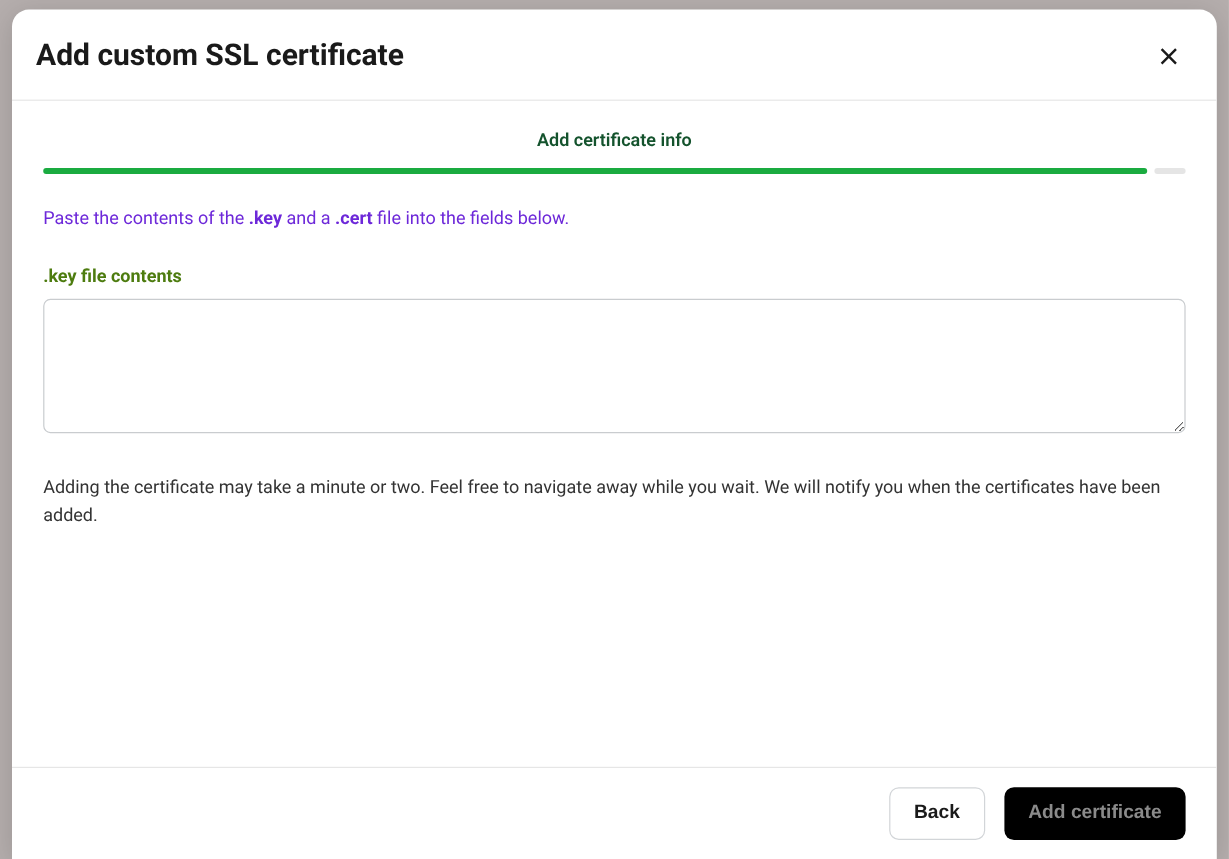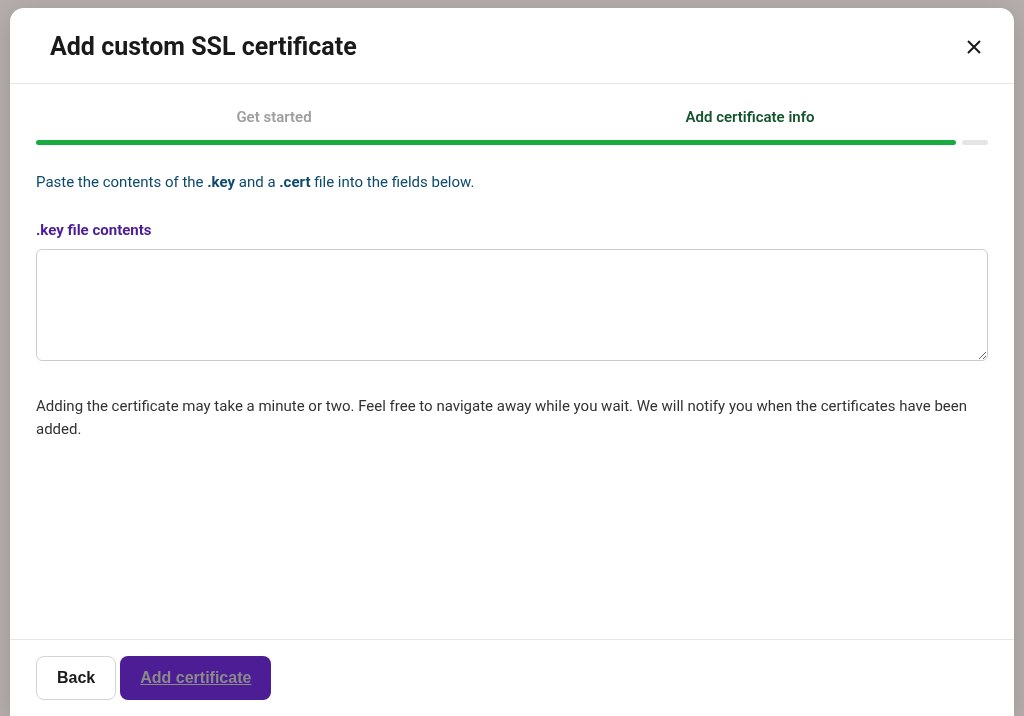--- a/index.html
+++ b/index.html
@@ -30,21 +30,21 @@
       border-radius: 14px 14px 0 0;
       box-shadow: 0 4px 24px rgba(0,0,0,0.15);
       display: flex;
       flex-direction: column;
       overflow: hidden;
     }
     .dialog-header {
       display: flex;
       align-items: center;
       justify-content: space-between;
-      padding: 24px 26px 22px 40px;
+      padding: 24px 26px 22px 20px;
       border-bottom: 1px solid #e6e6e6;
     }
     .dialog-title {
       font-size: 25px;
       font-weight: 700;
       color: #1a1a1a;
     }
     .close-btn {
       width: 28px;
       height: 28px;
@@ -95,27 +95,27 @@
     .progress-seg.short {
       flex: 0 0 26px;
     }
     .dialog-body {
       flex: 1;
       padding: 28px 26px 0 26px;
       overflow: auto;
     }
     .instructions {
       font-size: 15px;
-      color: #0c4a6e;
+      color: #6d28d9;
       margin-bottom: 30px;
     }
     .field-label {
       font-size: 15px;
       font-weight: 700;
-      color: #4c1d95;
+      color: #4d7c0f;
       margin-bottom: 10px;
       display: block;
     }
     .field-textarea {
       width: 100%;
       height: 112px;
       border: 1px solid #c9cccf;
       border-radius: 6px;
       padding: 10px 12px;
       font-size: 14px;
@@ -127,60 +127,59 @@
       margin-bottom: 30px;
     }
     .note {
       font-size: 15px;
       color: #333;
       line-height: 1.5;
       margin-top: 20px;
     }
     .dialog-footer {
       border-top: 1px solid #e6e6e6;
-      padding: 16px 26px 16px 26px;
-      display: flex;
-      gap: 4px;
+      padding: 16px 26px 16px 42px;
+      display: flex;
+      justify-content: flex-end;
+      gap: 16px;
     }
     .btn {
       font-size: 16px;
       font-weight: 600;
       padding: 12px 20px;
       border-radius: 8px;
       cursor: pointer;
       border: none;
     }
     .btn-secondary {
       background: #ffffff;
       color: #1a1a1a;
       border: 1px solid #d2d5d8;
     }
     .btn-primary {
-      background: #4c1d95;
+      background: #000000;
       color: #8a8a8a;
-      text-decoration: underline;
     }
   </style>
 </head>
 <body>
 
 <div class="backdrop"></div>
 
 <div class="dialog">
   <div class="dialog-header">
     <h1 class="dialog-title">Add custom SSL certificate</h1>
     <button class="close-btn" aria-label="Close">
       <svg viewBox="0 0 16 16" fill="none">
         <path d="M2 2 L14 14 M14 2 L2 14"></path>
       </svg>
     </button>
   </div>
 
   <div class="steps">
-    <div class="step">Get started</div>
     <div class="step active">Add certificate info</div>
   </div>
   <div class="progress-track">
     <div class="progress-seg done"></div>
     <div class="progress-seg short"></div>
   </div>
 
   <div class="dialog-body">
     <p class="instructions">
       <span>Paste the contents of the </span><b>.key</b><span> and a </span><b>.cert</b><span> file into the fields below.</span>

